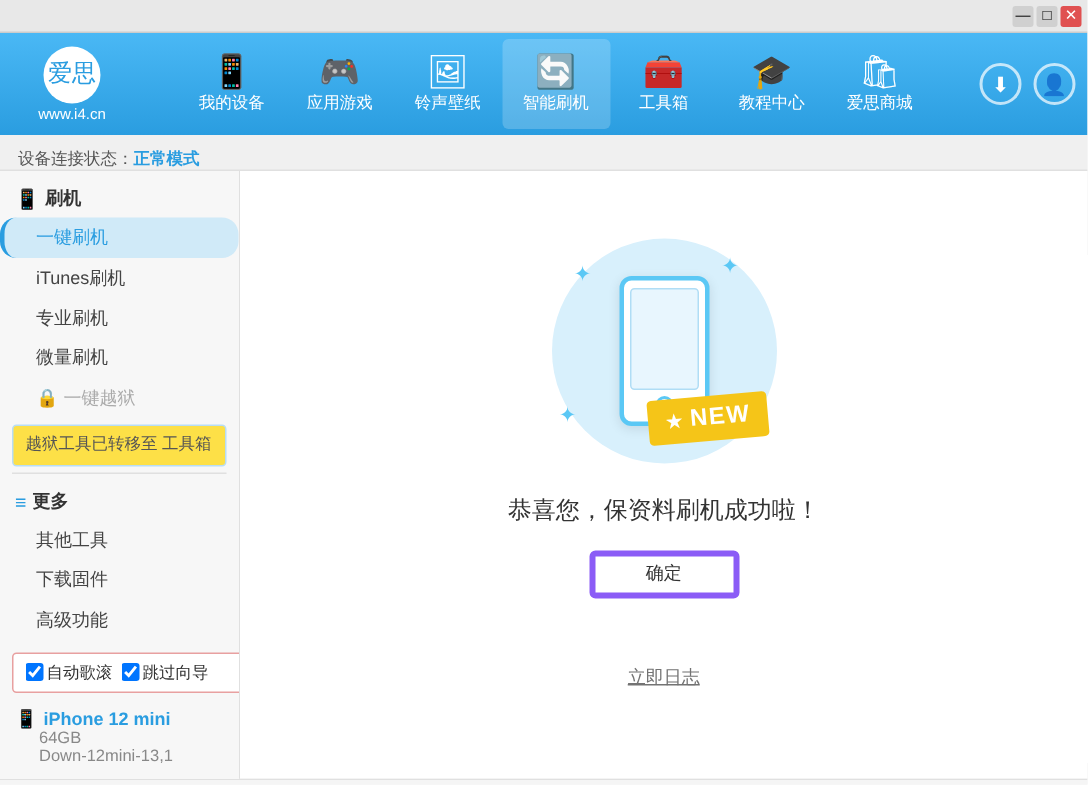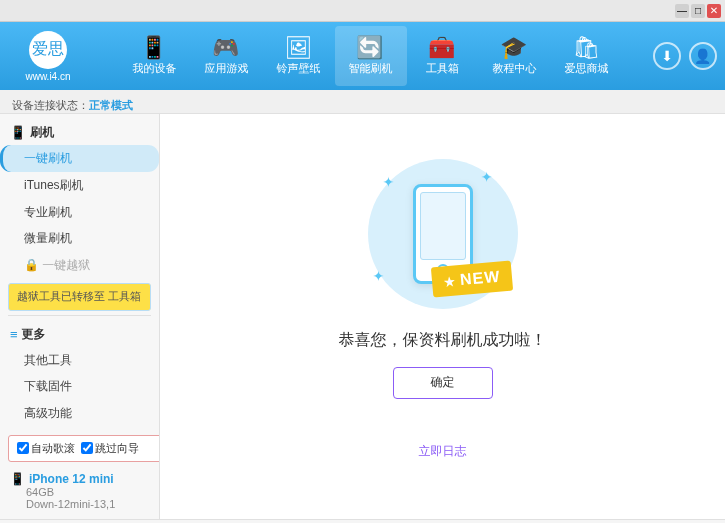--- a/index.html
+++ b/index.html
@@ -297,33 +297,34 @@
 
     .success-message {
       font-size: 16px;
       color: #333;
       font-weight: normal;
     }
     .success-btn {
       width: 100px;
       height: 32px;
       background: white;
-      border: 1px solid #8b5cf6;
+      border: 4px solid #8b5cf6;
       border-radius: 4px;
       color: #333;
       font-size: 12px;
       cursor: pointer;
       display: flex;
       align-items: center;
       justify-content: center;
     }
     .success-link {
-      color: #8b5cf6;
-      font-size: 12px;
-      cursor: pointer;
+      color: #737373;
+      font-size: 12px;
+      cursor: pointer;
+      text-decoration: underline;
       margin-top: 28px;
     }
 
     
     .conn-bar {
       background: #f0f0f0;
       border-bottom: 1px solid #e0e0e0;
       height: 24px;
       display: flex;
       align-items: flex-end;

